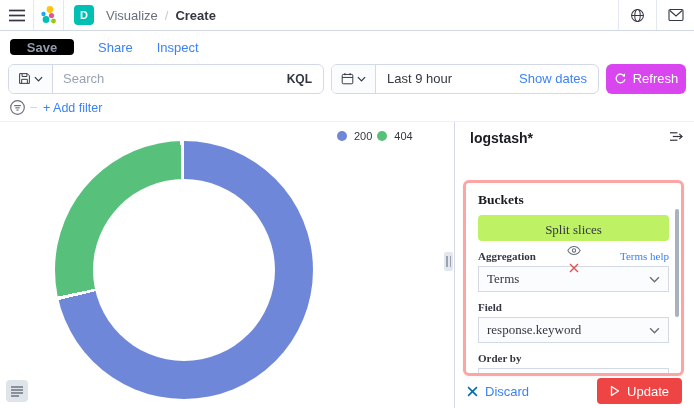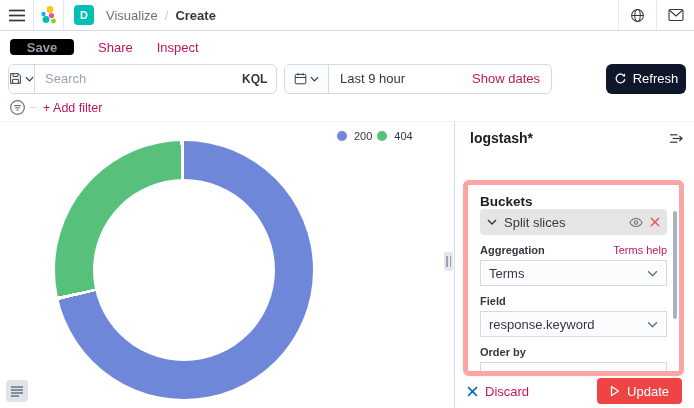--- a/index.html
+++ b/index.html
@@ -23,41 +23,41 @@
   .crumb-sep { color:#C4CAD4; }
   .crumb-current { color:#343741; font-weight:600; }
   .hdr-right { margin-left:auto; display:flex; height:30px; }
   .hdr-icon-btn { width:38px; }
 
   
   .tbar { position:absolute; top:31px; left:0; right:0; height:32px; display:flex; align-items:center; padding:0 10px; }
   .save-btn { min-width:64px; height:16px; border:none; border-radius:4px; background:#000000;
               color:#939BAA; font-size:13px; font-weight:600; padding:0 14px; cursor:not-allowed;
               font-family:inherit; }
-  .link { color:#be185d; font-size:13px; cursor:pointer; text-decoration:none; }
+  .link { color:#3b82f6; font-size:13px; cursor:pointer; text-decoration:none; }
   .tbar .link { margin-left:24px; font-weight:500; }
 
   
   .qrow { position:absolute; top:63px; left:0; right:0; height:31px; display:flex; align-items:center;
           padding:0 8px; gap:7px; }
   .query-bar { flex:1; height:30px; border:1px solid #D3DAE6; border-radius:6px; background:#fff;
                display:flex; align-items:center; overflow:hidden; }
   .qb-addon { width:44px; height:100%; display:flex; align-items:center; justify-content:center; gap:3px;
               border-right:1px solid #D3DAE6; background:#FBFCFD; cursor:pointer; }
   .query-input { flex:1; border:none; outline:none; height:100%; padding:0 10px; font-size:13px;
                  color:#343741; font-family:inherit; background:transparent; }
   .query-input::placeholder { color:#98A2B3; }
   .kql { font-size:12px; font-weight:600; color:#343741; padding:0 11px; cursor:pointer; }
   .date-bar { width:268px; height:30px; border:1px solid #D3DAE6; border-radius:6px; background:#fff;
               display:flex; align-items:center; overflow:hidden; flex-shrink:0; }
   .date-text { font-size:13px; color:#343741; padding-left:11px; cursor:pointer; }
   .show-dates { margin-left:auto; padding-right:11px; font-size:13px; }
-  .refresh-btn { width:80px; height:30px; flex-shrink:0; border:none; border-radius:6px; background:#0f172a;
+  .refresh-btn { width:80px; height:30px; flex-shrink:0; border:none; border-radius:6px; background:#d946ef;
                  color:#fff; font-size:13px; font-weight:500; display:flex; align-items:center;
-                 justify-content:center; gap:6px; cursor:pointer; font-family:inherit;margin-left:47px; }
+                 justify-content:center; gap:6px; cursor:pointer; font-family:inherit; }
 
   
   .frow { position:absolute; top:94px; left:0; right:0; height:28px; display:flex; align-items:center;
           padding:0 9px; border-bottom:1px solid #EEF1F6; }
   .filter-dash { width:7px; height:1px; background:#D3DAE6; margin:0 6px 0 4px; }
   .add-filter { font-size:12.5px; }
 
   
   .main { position:absolute; top:122px; left:0; width:454px; bottom:0; background:#fff; }
   .donut { position:absolute; left:55px; top:19px; width:258px; height:258px; border-radius:50%; }
@@ -73,34 +73,34 @@
 
   
   .v-divider { position:absolute; left:454px; top:122px; width:1px; bottom:0; background:#D3DAE6; }
   .resizer { position:absolute; left:444px; top:252px; width:9px; height:19px; border-radius:2px;
              background:#E3E7ED; display:flex; align-items:center; justify-content:center; gap:2px;
              cursor:col-resize; }
   .resizer i { display:block; width:1.5px; height:11px; background:#9AA2B2; }
 
   
   .panel { position:absolute; left:455px; top:122px; width:239px; bottom:0; background:#fff; }
-  .panel-head { position:absolute; top:8px; left:15px; right:10px; display:flex; align-items:center;
+  .panel-head { position:absolute; top:8px; left:15px; right:10px; display:flex; align-items:flex-start;
                 justify-content:space-between; }
   .index-title { font-size:14px; font-weight:700; color:#1A1C21; }
   .panel-tabs { position:absolute; top:33px; left:15px; display:flex; gap:18px; }
   .tab { font-size:13px; padding-bottom:7px; cursor:pointer; }
   .tab-active { color:#006BB4; font-weight:600; border-bottom:2px solid #006BB4; }
   .tab-idle { color:#69707D; }
 
   .card { position:absolute; top:58px; left:8px; right:10px; height:196px; background:#fff;
-          border:5px solid #fca5a5; border-radius:6px; box-shadow:0 1px 3px rgba(0,0,0,0.05);
-          padding:9px 12px; overflow:hidden; }
+          border:3px solid #fca5a5; border-radius:6px; box-shadow:0 1px 3px rgba(0,0,0,0.05);
+          padding:9px 12px; overflow:hidden;font-family:Liberation Serif, serif; }
   .card-title { font-size:13.5px; font-weight:700; color:#1A1C21; }
-  .split-row { height:26px; background:#e5e5e5; border-radius:4px; display:flex;
-               align-items:center; padding:0 7px; gap:7px; cursor:pointer; }
+  .split-row { margin-top:7px; height:26px; background:#bef264; border-radius:4px; display:flex;
+               align-items:center; padding:0 7px; gap:7px; cursor:pointer;flex-direction:column; }
   .split-label { font-size:13px; color:#343741; flex:1; }
   .label-row { margin-top:9px; display:flex; align-items:baseline; justify-content:space-between; }
   .fld-label { font-size:11px; font-weight:700; color:#343741; }
   .help-link { font-size:11px; }
   .select { margin-top:4px; height:26px; border:1px solid #D3DAE6; border-radius:0; background:#FBFCFD;
             display:flex; align-items:center; padding:0 8px; font-size:13px; color:#343741;
             cursor:pointer; }
   .select span { flex:1; }
   .scroll-thumb { position:absolute; right:2px; top:26px; width:4px; height:108px; border-radius:2px;
                   background:#A9B1BF; cursor:pointer; }

